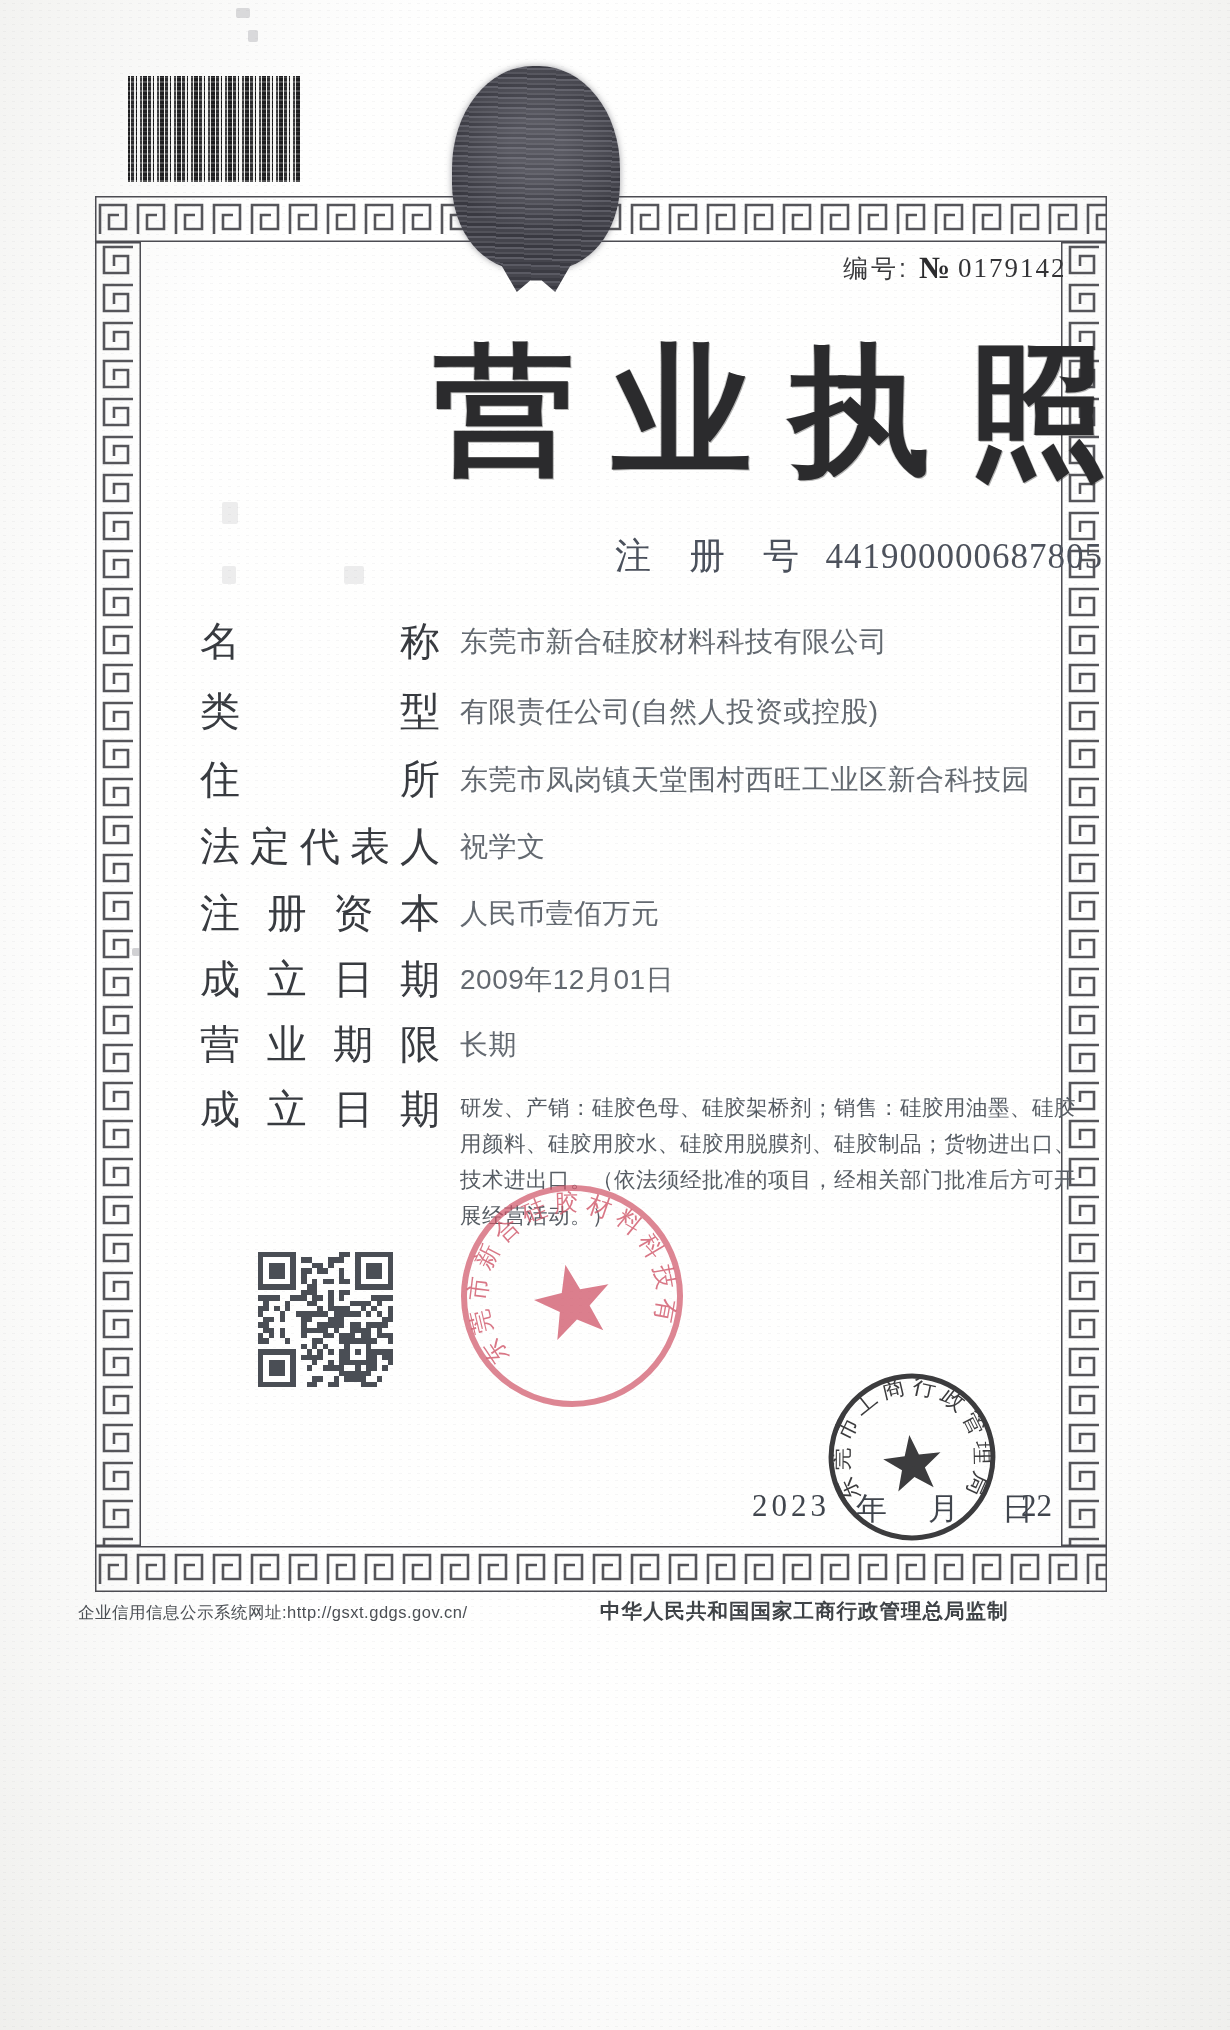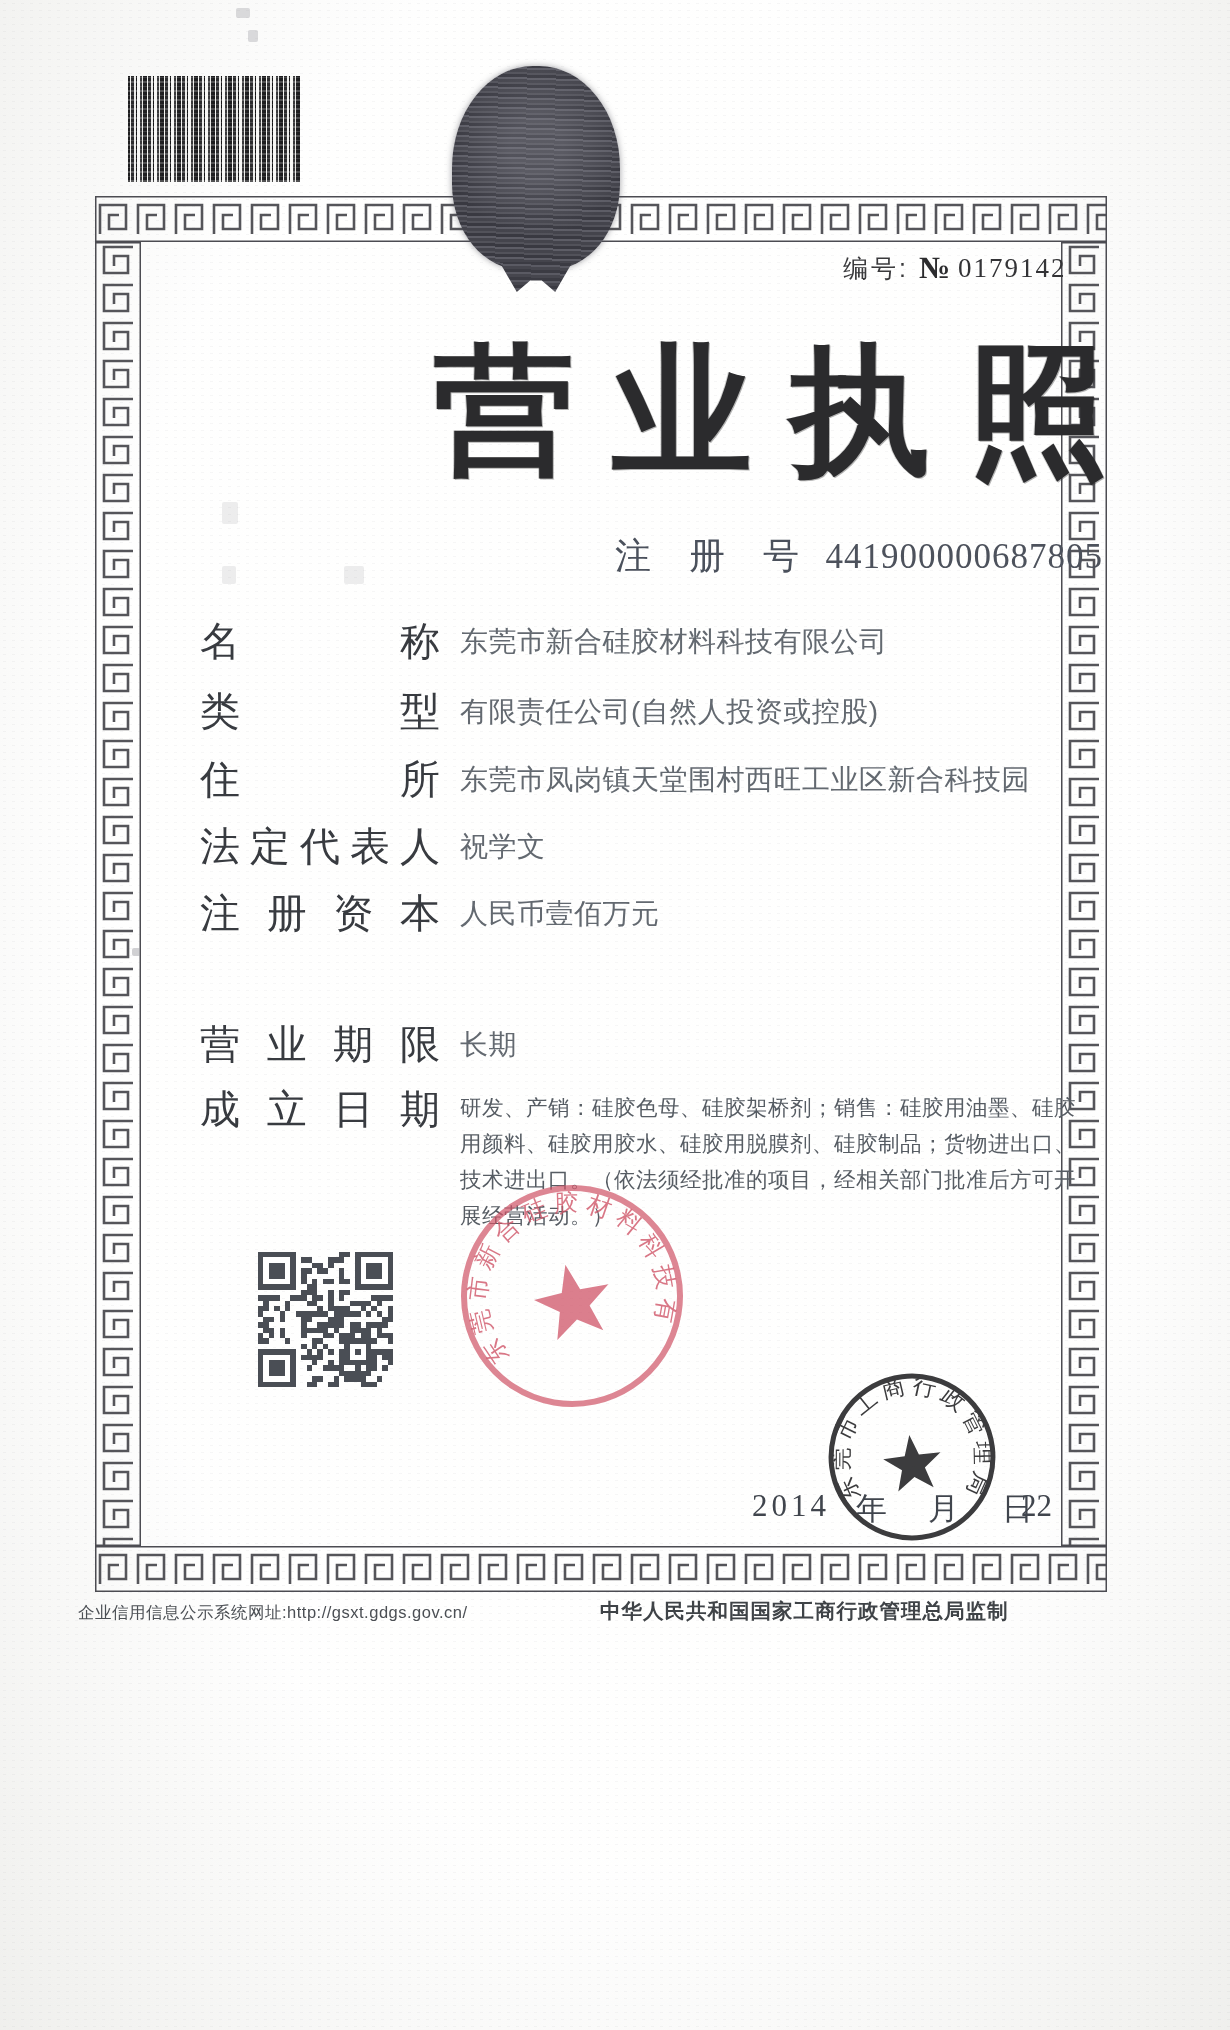--- a/index.html
+++ b/index.html
@@ -150,20 +150,23 @@
     <span class="field-label">类型</span><span class="field-value">有限责任公司(自然人投资或控股)</span>
   </div>
   <div class="field-row" style="top:750px">
     <span class="field-label">住所</span><span class="field-value">东莞市凤岗镇天堂围村西旺工业区新合科技园</span>
   </div>
   <div class="field-row" style="top:817px">
     <span class="field-label">法定代表人</span><span class="field-value">祝学文</span>
   </div>
   <div class="field-row" style="top:884px">
     <span class="field-label">注册资本</span><span class="field-value">人民币壹佰万元</span>
+  </div>
+  <div class="field-row" style="top:950px">
+    <span class="field-label">成立日期</span><span class="field-value">2009年12月01日</span>
   </div>
   <div class="field-row" style="top:1015px">
     <span class="field-label">营业期限</span><span class="field-value">长期</span>
   </div>
   <div class="field-row scope" style="top:1080px">
     <span class="field-label">成立日期</span><span class="field-value">研发、产销：硅胶色母、硅胶架桥剂；销售：硅胶用油墨、硅胶用颜料、硅胶用胶水、硅胶用脱膜剂、硅胶制品；货物进出口、技术进出口。（依法须经批准的项目，经相关部门批准后方可开展经营活动。）</span>
   </div>
 
   <svg class="qr" id="qr-svg" viewBox="0 0 25 25" shape-rendering="crispEdges">
       <rect x="15" y="0" width="1" height="1" fill="#4a4e55"></rect>
@@ -394,21 +397,21 @@
     <circle cx="120" cy="120" r="108" fill="none" stroke="#cf5467" stroke-width="6" opacity="0.8"></circle>
     <path id="arcCompany" d="M48,168 A86,86 0 1 1 192,168" fill="none"></path>
     <polygon points="120,88 129.4,115 158,116 135.2,133 143.5,160 120,144 96.5,160 104.8,133 82,116 110.6,115" fill="#cf5467" opacity="0.85"></polygon>
     <text font-size="24" letter-spacing="6.5" fill="#cf5467" opacity="0.9">
       <textPath href="#arcCompany" startOffset="2">东莞市新合硅胶材料科技有限公司</textPath>
     </text>
   </svg>
 
 
   <div class="dateline">
-    <span class="d-year">2014</span>
+    <span class="d-year">2023</span>
     <span class="d-yearchar">年</span>
     <span class="d-monthchar">月</span>
     <span class="d-day">22</span>
     <span class="d-daychar">日</span>
   </div>
 
   <svg class="seal-registrar" viewBox="0 0 176 176">
     <circle cx="88" cy="88" r="80" fill="none" stroke="#2e2e30" stroke-width="5"></circle>
     <path id="arcRegistrar" d="M35,122 A63,63 0 1 1 141,122" fill="none"></path>
     <polygon points="88,66 95.1,86.3 116.5,86.7 99.4,99.8 105.6,120.3 88,108 70.4,120.3 76.6,99.8 59.5,86.7 80.9,86.3" fill="#2e2e30"></polygon>

